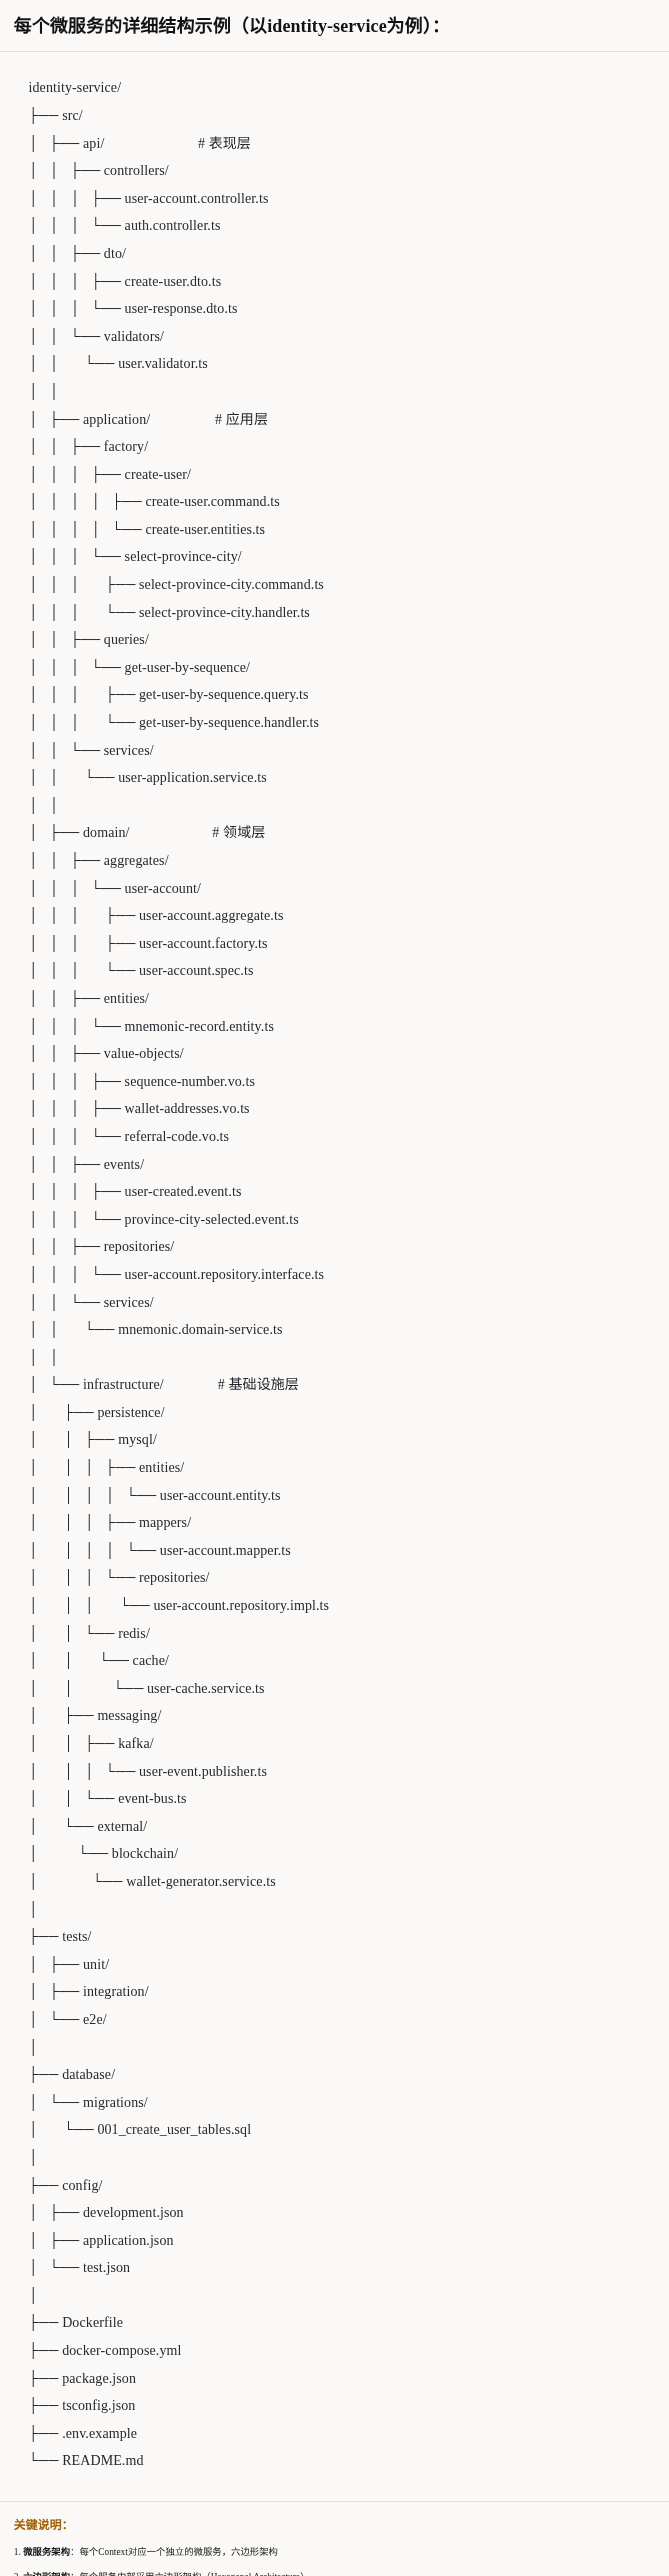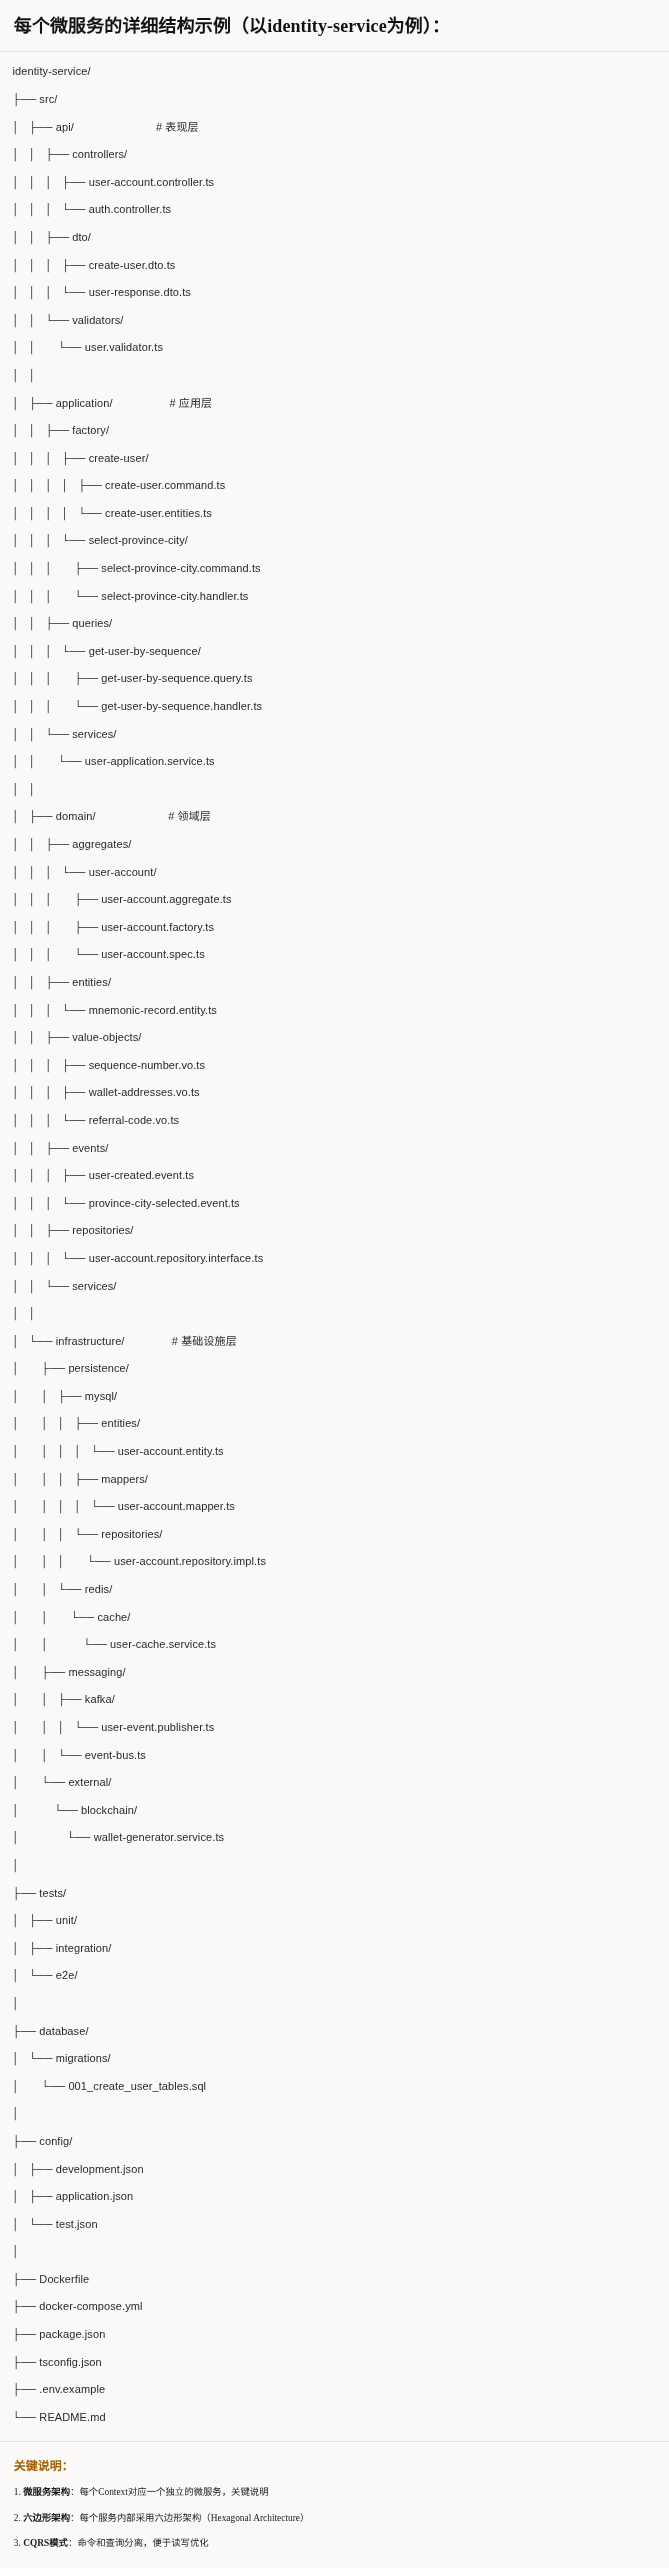--- a/index.html
+++ b/index.html
@@ -39,26 +39,26 @@
     letter-spacing: 0.1px;
   }
 
   
   .tree-block {
     background: #faf9f7;
     padding: 13.8px 12.5px 16.3px 12.5px;
     flex: 0 0 auto;
   }
   .tree {
-    font-family: Liberation Sans, sans-serif;
-    font-size: 11px;
+    font-family: Liberation Serif, serif;
+    font-size: 14px;
     line-height: 13.8px;
     color: #24292f;
     white-space: pre;
-    margin: 0;
+    margin: 16px;
     letter-spacing: 0.1px;
   }
   .tree .row {
     display: block;
     white-space: pre;
     height: 13.8px;
   }
 
   
   .notes {
@@ -146,20 +146,21 @@
 <span class="row">│   │   ├── value-objects/</span>
 <span class="row">│   │   │   ├── sequence-number.vo.ts</span>
 <span class="row">│   │   │   ├── wallet-addresses.vo.ts</span>
 <span class="row">│   │   │   └── referral-code.vo.ts</span>
 <span class="row">│   │   ├── events/</span>
 <span class="row">│   │   │   ├── user-created.event.ts</span>
 <span class="row">│   │   │   └── province-city-selected.event.ts</span>
 <span class="row">│   │   ├── repositories/</span>
 <span class="row">│   │   │   └── user-account.repository.interface.ts</span>
 <span class="row">│   │   └── services/</span>
+<span class="row">│   │       └── mnemonic.domain-service.ts</span>
 <span class="row">│   │</span>
 <span class="row">│   └── infrastructure/               # 基础设施层</span>
 <span class="row">│       ├── persistence/</span>
 <span class="row">│       │   ├── mysql/</span>
 <span class="row">│       │   │   ├── entities/</span>
 <span class="row">│       │   │   │   └── user-account.entity.ts</span>
 <span class="row">│       │   │   ├── mappers/</span>
 <span class="row">│       │   │   │   └── user-account.mapper.ts</span>
 <span class="row">│       │   │   └── repositories/</span>
 <span class="row">│       │   │       └── user-account.repository.impl.ts</span>
@@ -192,20 +193,20 @@
 <span class="row">├── docker-compose.yml</span>
 <span class="row">├── package.json</span>
 <span class="row">├── tsconfig.json</span>
 <span class="row">├── .env.example</span>
 <span class="row">└── README.md</span></pre>
   </section>
 
   <section class="notes">
     <h2>关键说明：</h2>
     <ol id="notes-list">
-        <li><span class="term">微服务架构</span><span class="sep">：</span><span class="desc">每个Context对应一个独立的微服务，关键说明</span></li>
+        <li><span class="term">微服务架构</span><span class="sep">：</span><span class="desc">每个Context对应一个独立的微服务，六边形架构</span></li>
         <li><span class="term">六边形架构</span><span class="sep">：</span><span class="desc">每个服务内部采用六边形架构（Hexagonal Architecture）</span></li>
         <li><span class="term">CQRS模式</span><span class="sep">：</span><span class="desc">命令和查询分离，便于读写优化</span></li>
       </ol>
   </section>
 
 </div>
 
 
 </body></html>

